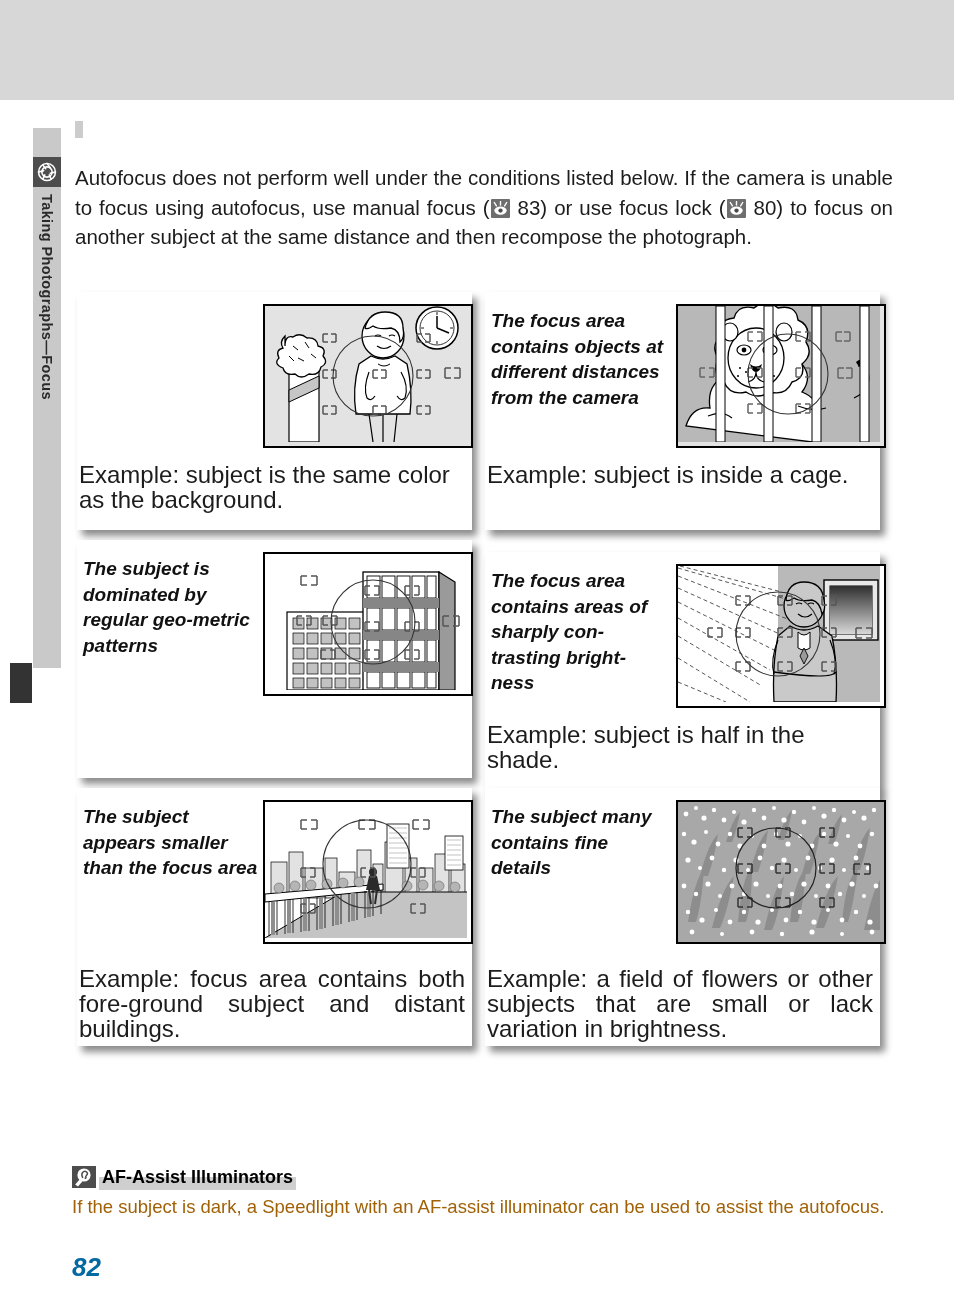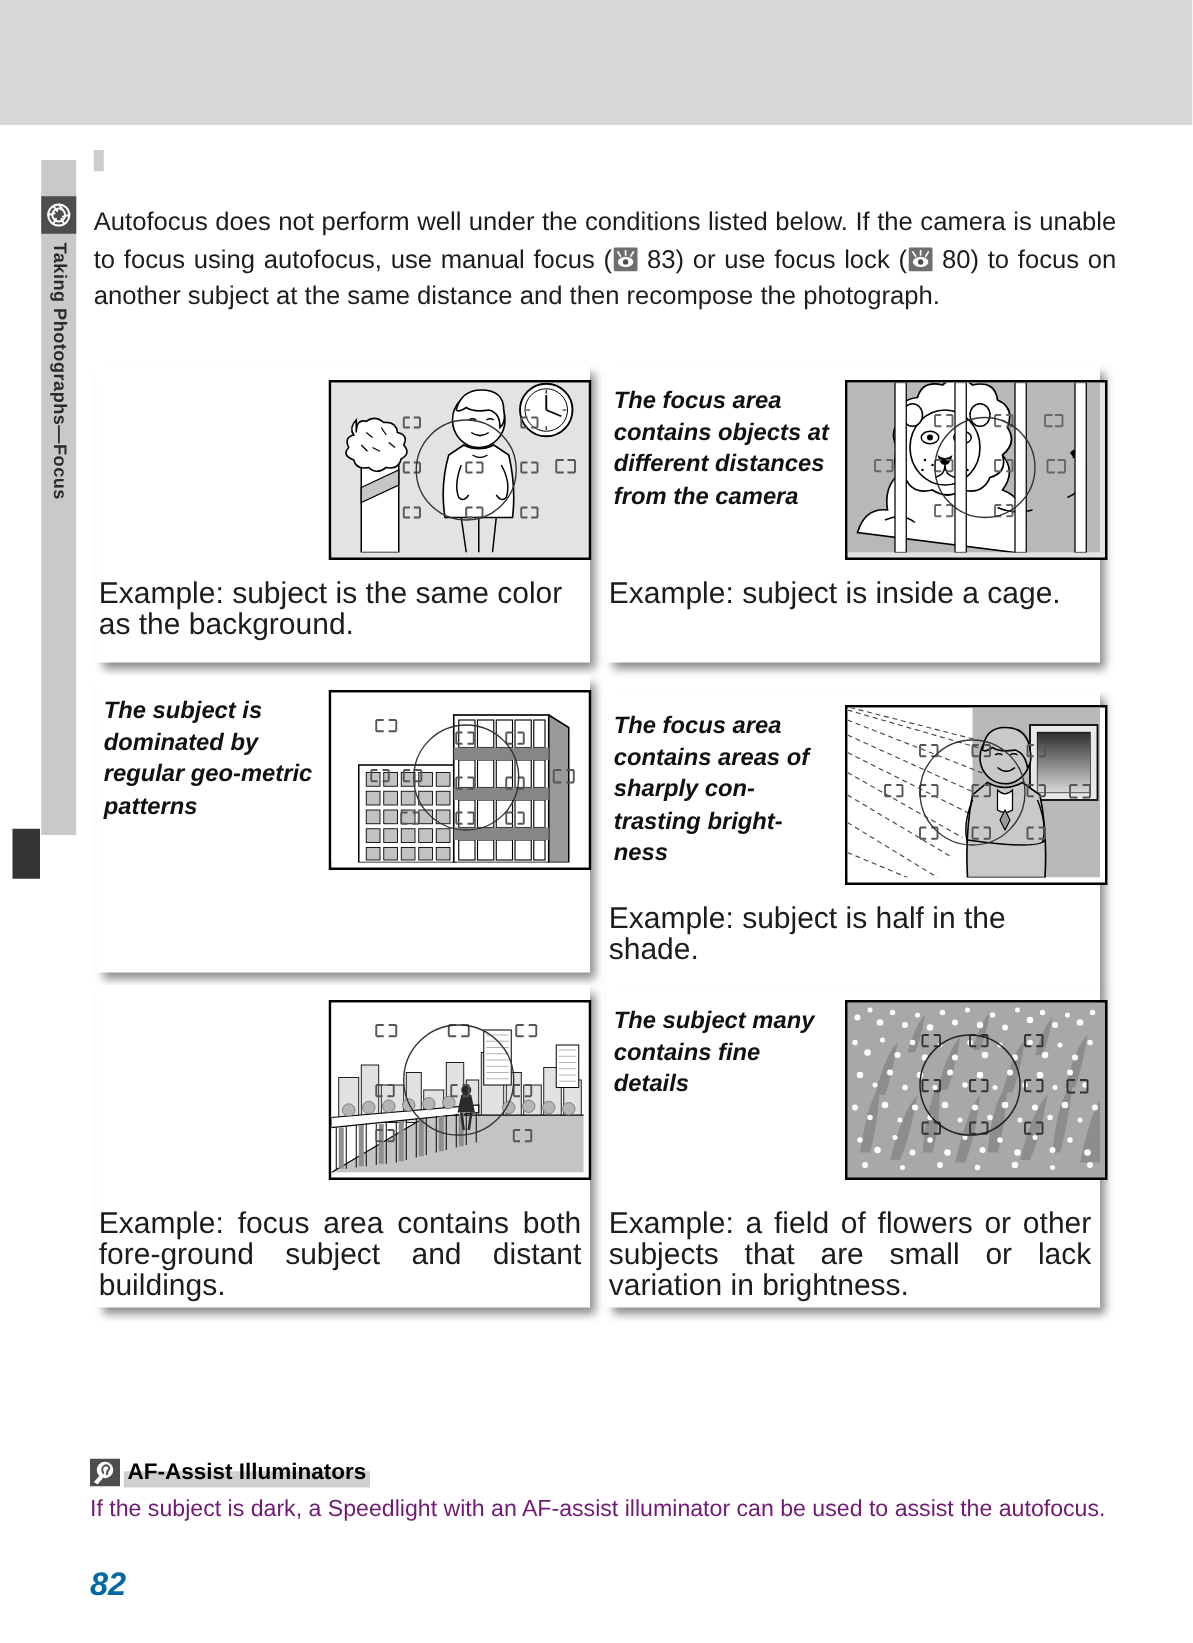--- a/index.html
+++ b/index.html
@@ -58,30 +58,30 @@
   }
   .fig{position:absolute;border:2px solid #000;background:#e3e3e3;overflow:hidden;}
   .ex{
     position:absolute;left:2px;width:386px;
     font-size:24px;line-height:25px;color:#1c1c1c;
   }
   .ex.just{text-align:justify;}
 
   
   .note{position:absolute;left:72px;top:1166px;width:820px;}
-  .note-head{display:flex;align-items:center;gap:3px;}
+  .note-head{display:flex;align-items:flex-start;gap:3px;}
   .note-icon{width:24px;height:22px;background:#4d4d4d;position:relative;flex:none;}
   .note-title{
     position:relative;display:inline-block;font-size:18px;font-weight:bold;color:#000;
     padding:1px 3px 2px 3px;
   }
   .note-title .hl{position:absolute;left:0;right:0;bottom:0;height:13px;background:#cfcfcf;z-index:0;}
   .note-title span.txt{position:relative;z-index:1;}
   .note-body{
-    margin-top:4px;font-size:18.5px;line-height:26px;color:#701a75;text-align:justify;width:818px;
+    margin-top:4px;font-size:18.5px;line-height:26px;color:#a16207;text-align:justify;width:818px;
   }
   .pageno{
     position:absolute;left:72px;top:1252px;font-size:26px;font-style:italic;
     font-weight:bold;color:#0369a1;
   }
   svg{display:block;}
 </style>
 </head>
 <body>
 
@@ -414,20 +414,21 @@
           </g>
           <circle cx="100" cy="68" r="42" fill="none" stroke="#333" stroke-width="1.1"></circle>
         </svg>
       </div>
       <div class="ex" style="top:170px;">Example: subject is half in the shade.</div>
     </div>
   </div>
 
   <div class="box" style="left:0;top:496px;width:395px;height:258px;">
     <div class="box-inner">
+      <div class="cond">The subject appears smaller than the focus area</div>
       <div class="fig" style="left:186px;top:12px;width:206px;height:140px;background:#ffffff;">
         <svg width="202" height="136" viewBox="0 0 202 136">
           <rect width="202" height="136" fill="#ffffff"></rect>
 
           <g fill="#e2e2e2" stroke="#000" stroke-width="0.7">
             <rect x="6" y="60" width="16" height="36"></rect>
               <rect x="24" y="50" width="14" height="46"></rect>
             <rect x="40" y="66" width="18" height="30"></rect>
               <rect x="60" y="56" width="12" height="40"></rect>
             <rect x="74" y="70" width="16" height="26"></rect>

